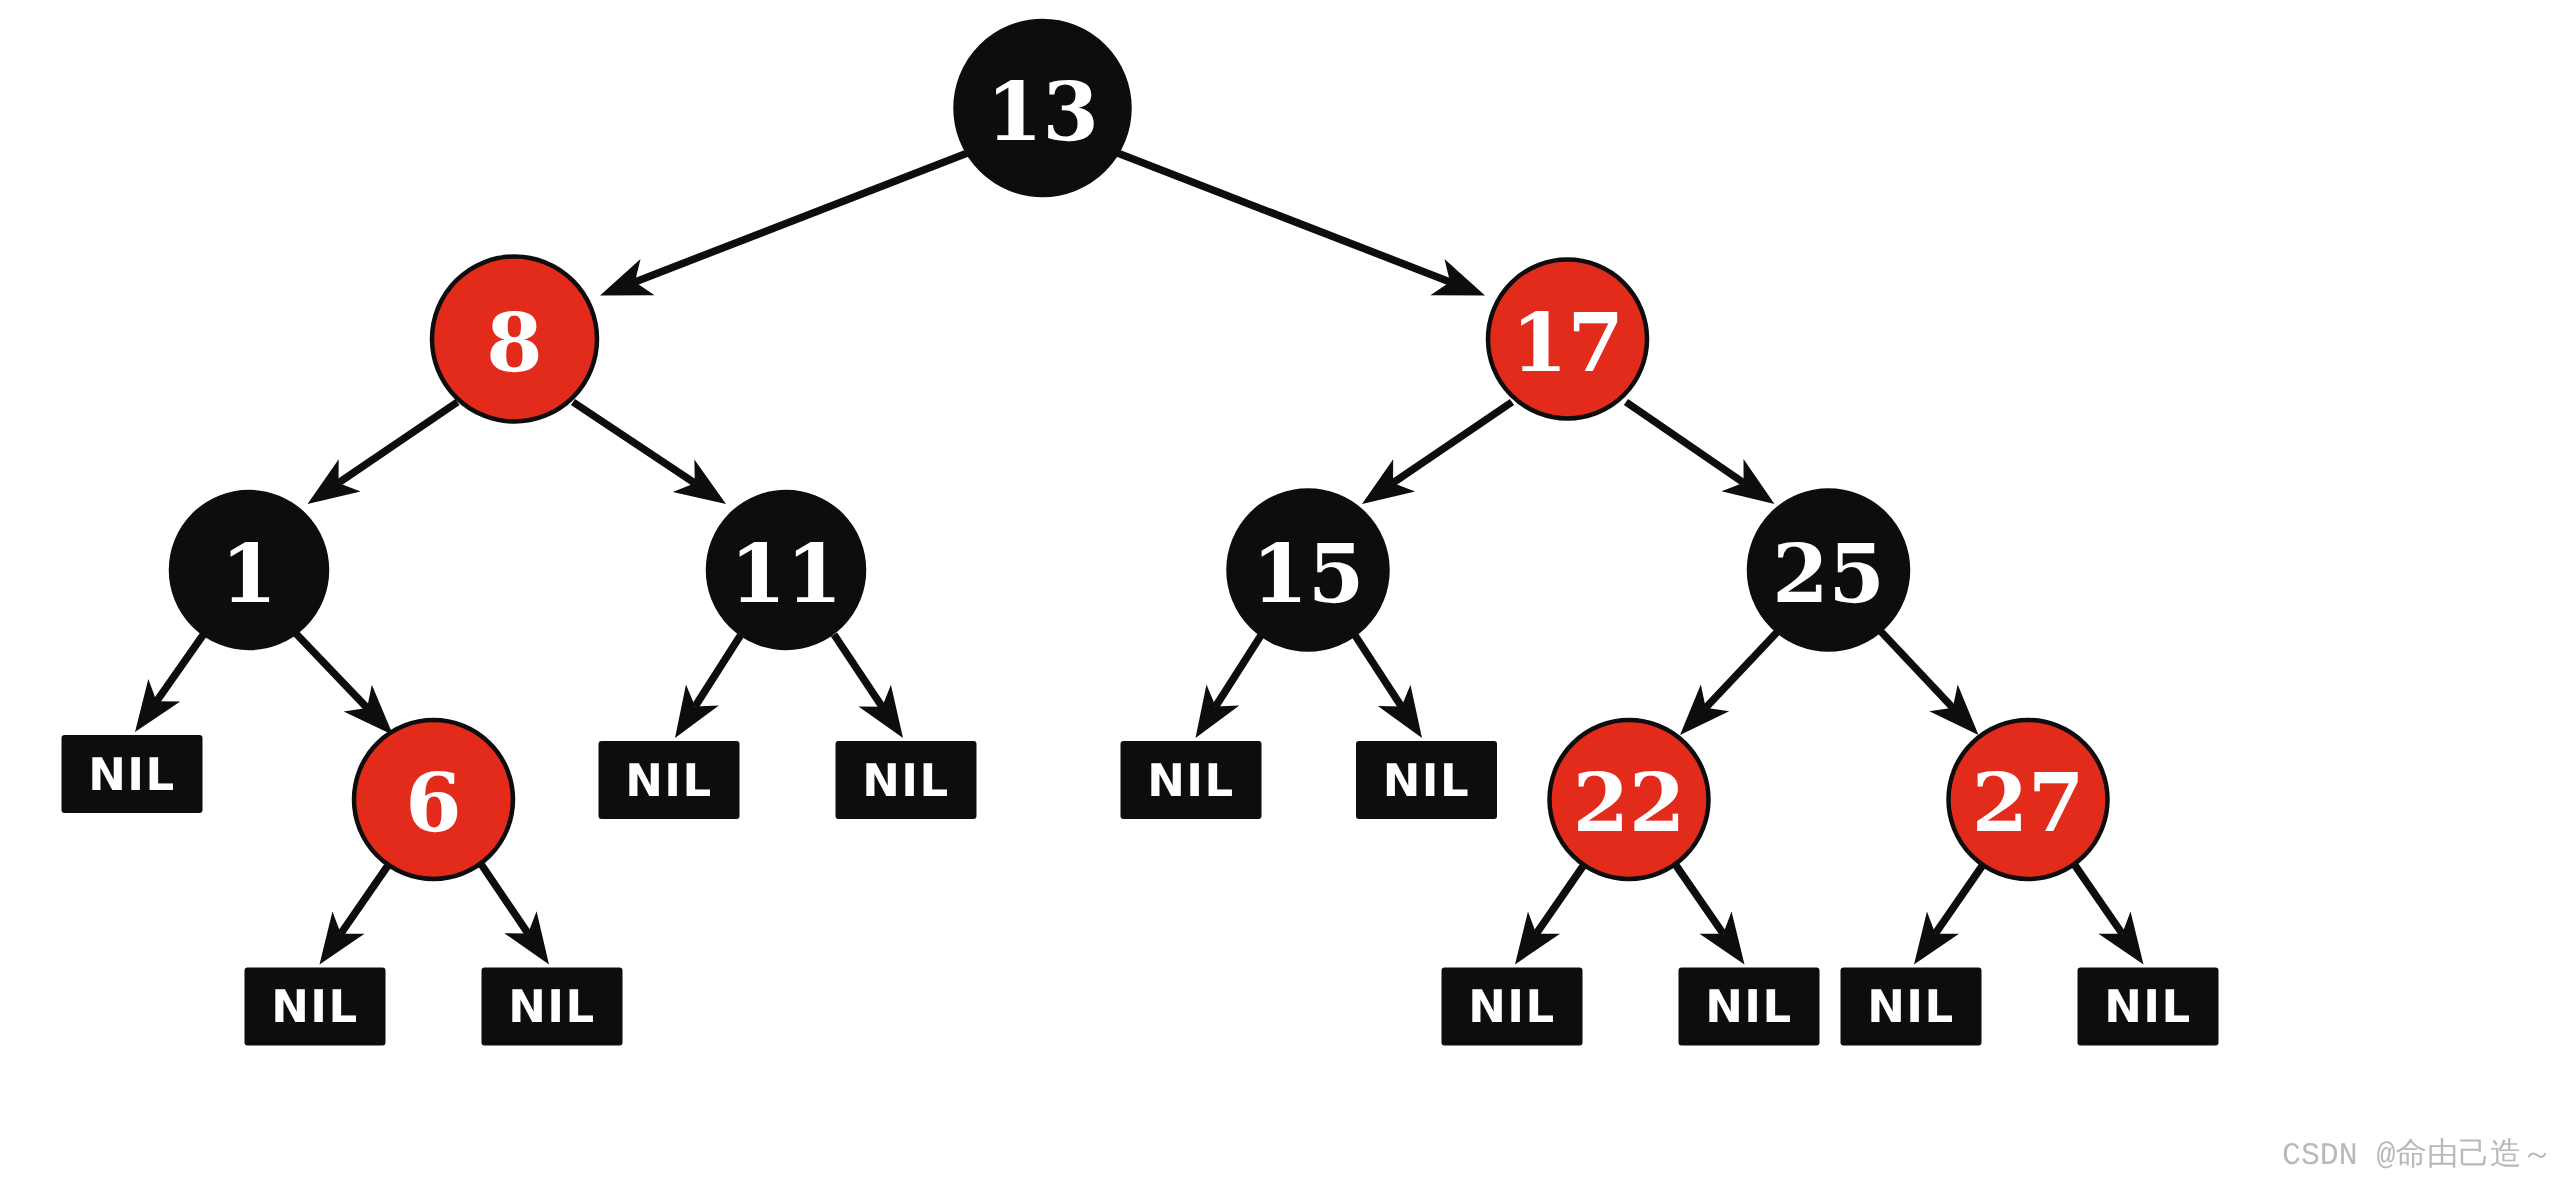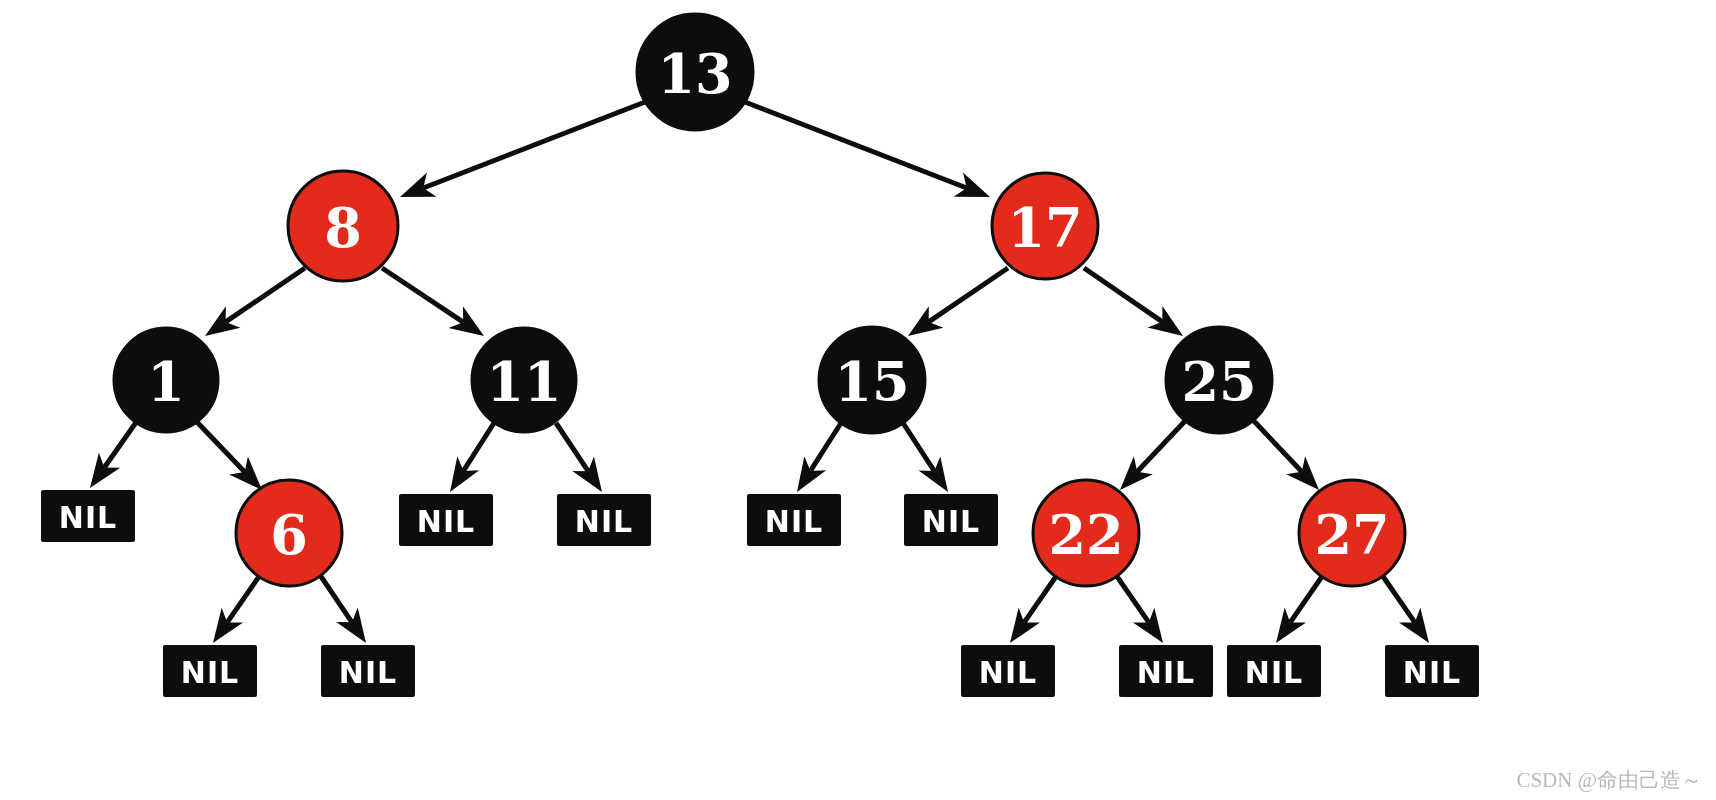--- a/index.html
+++ b/index.html
@@ -53,23 +53,23 @@
     stroke: #0d0d0d;
     stroke-width: 5;
     fill: none;
   }
   .arrow-head {
     fill: #0d0d0d;
   }
   .watermark {
     position: absolute;
     right: 14px;
-    bottom: 6px;
+    bottom: 17px;
     color: #b9b9b9;
-    font-family: Liberation Serif, serif;
+    font-family: Liberation Mono, monospace;
     font-size: 21px;
     white-space: nowrap;
     user-select: none;
   }
 </style>
 </head>
 <body>
 
 <div id="canvas">
   <svg id="tree-svg" viewBox="0 0 1716 800" xmlns="http://www.w3.org/2000/svg">

